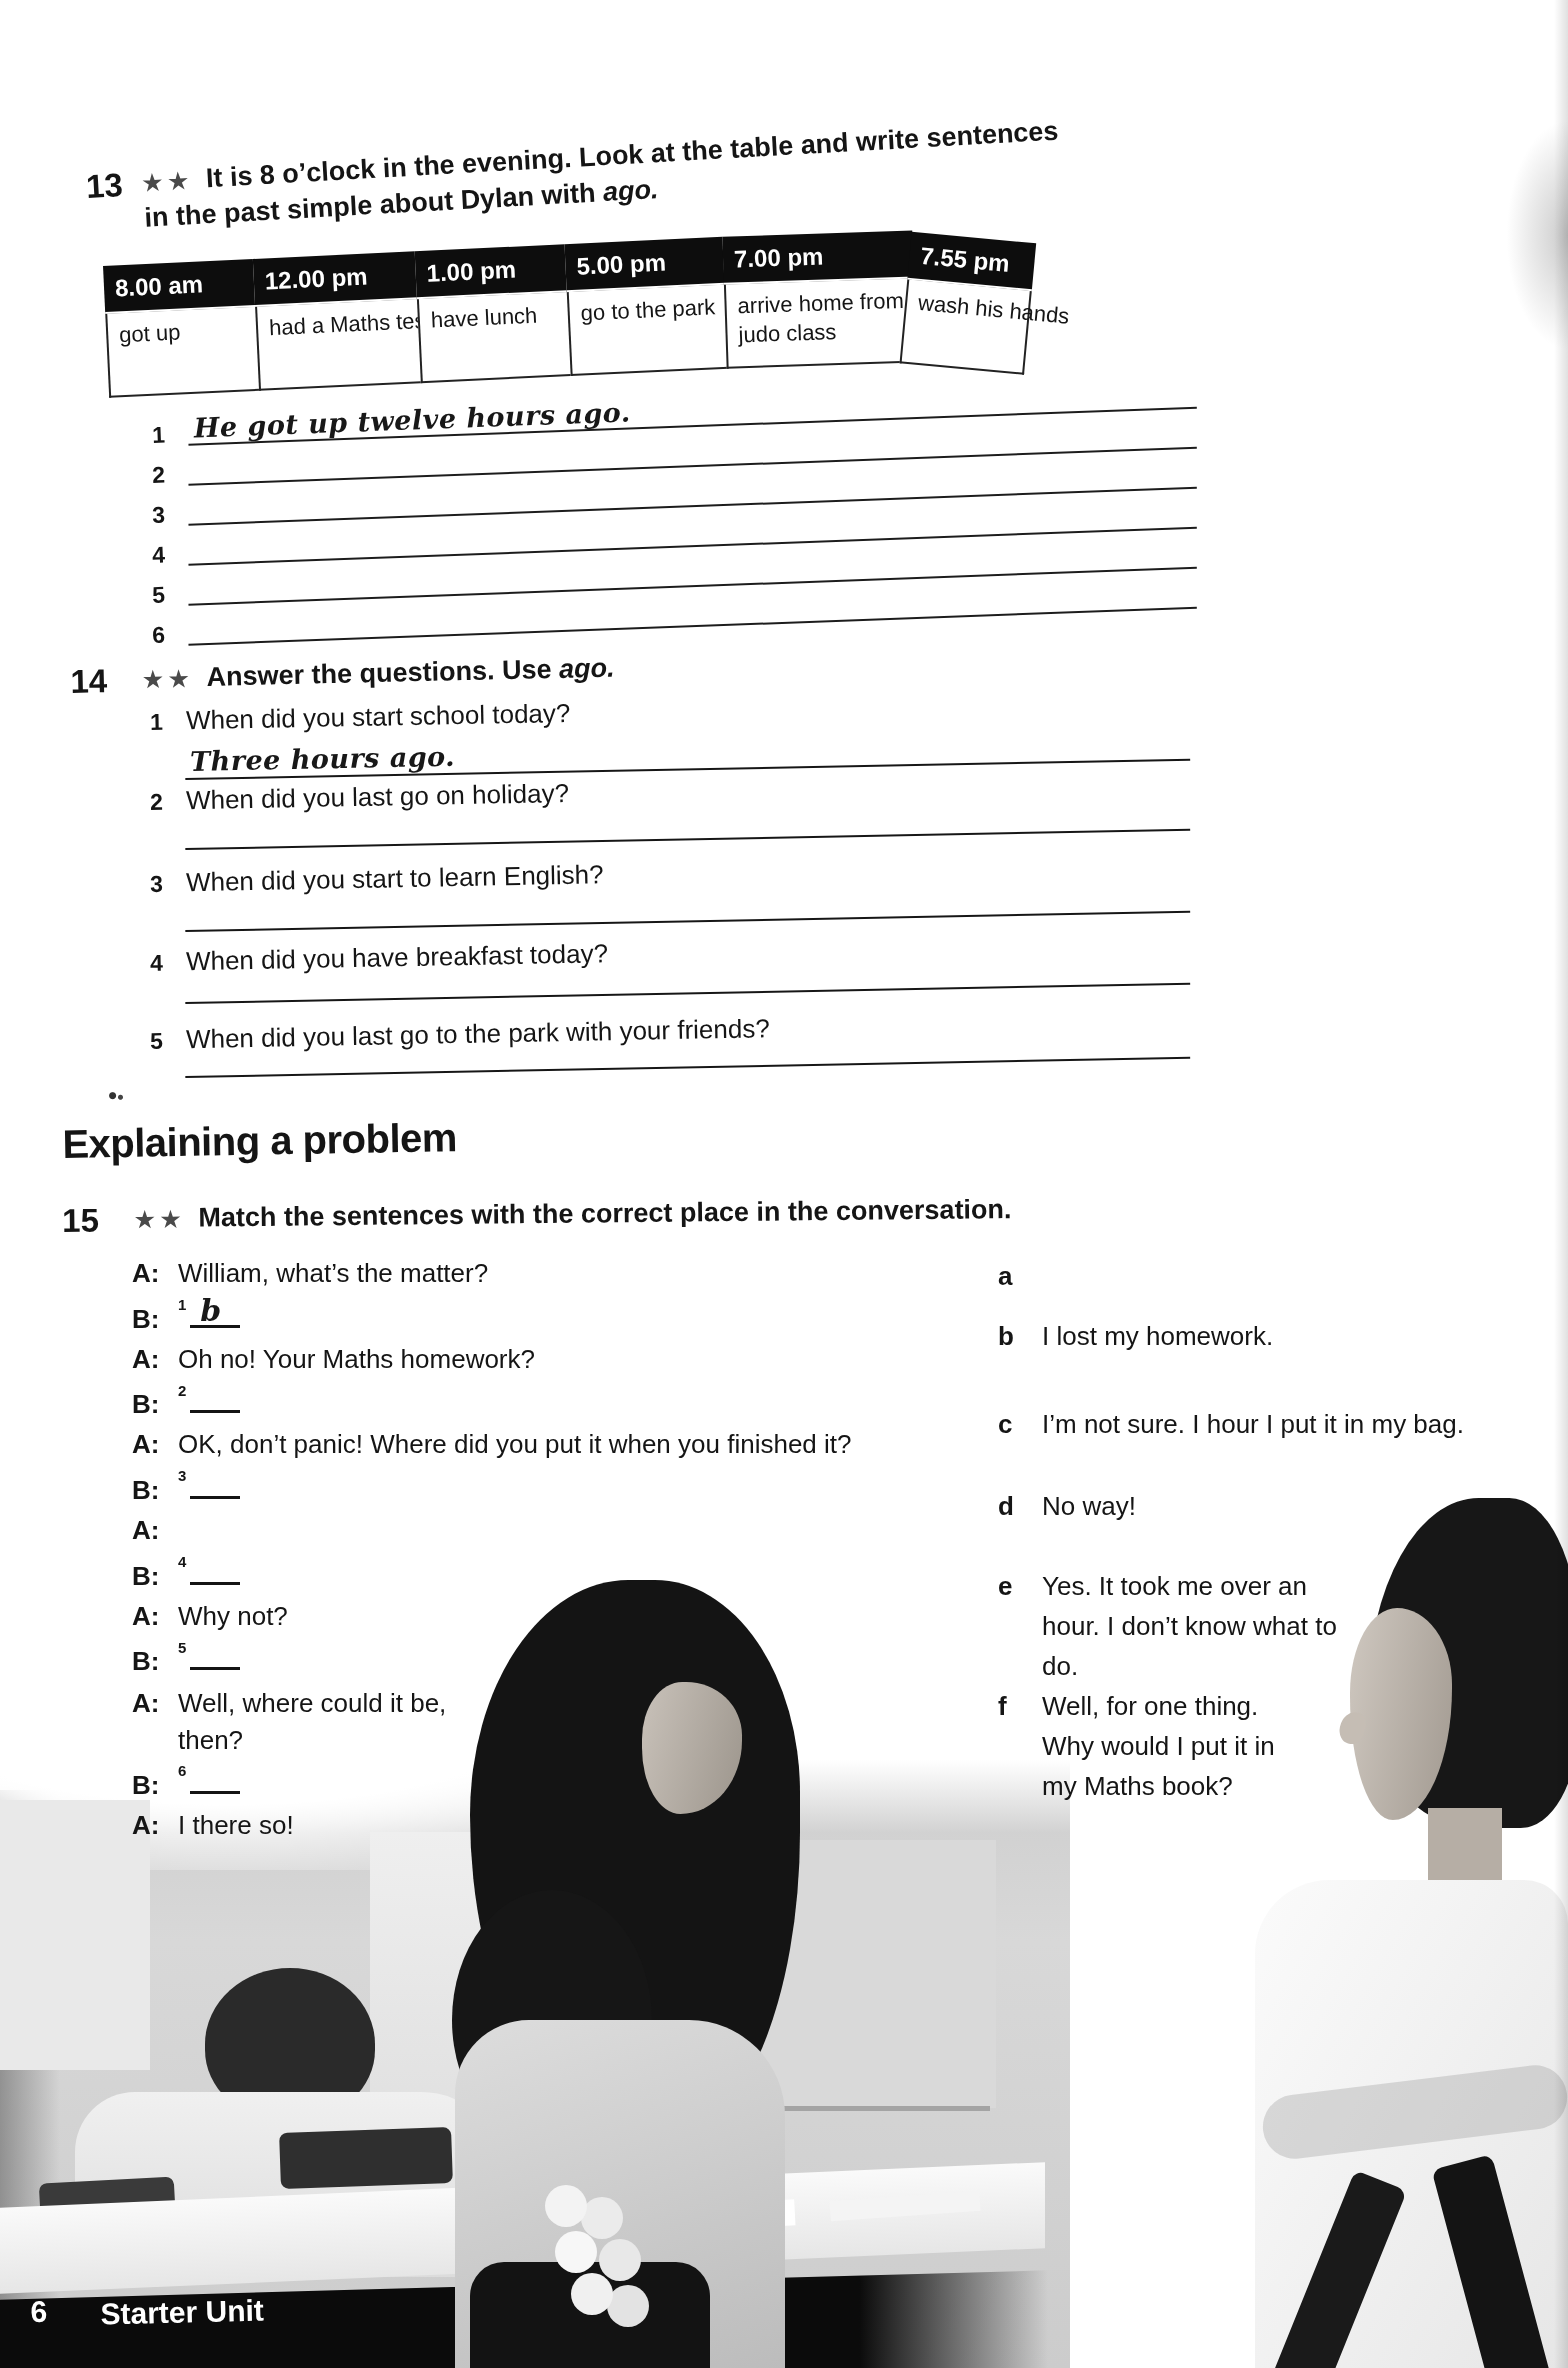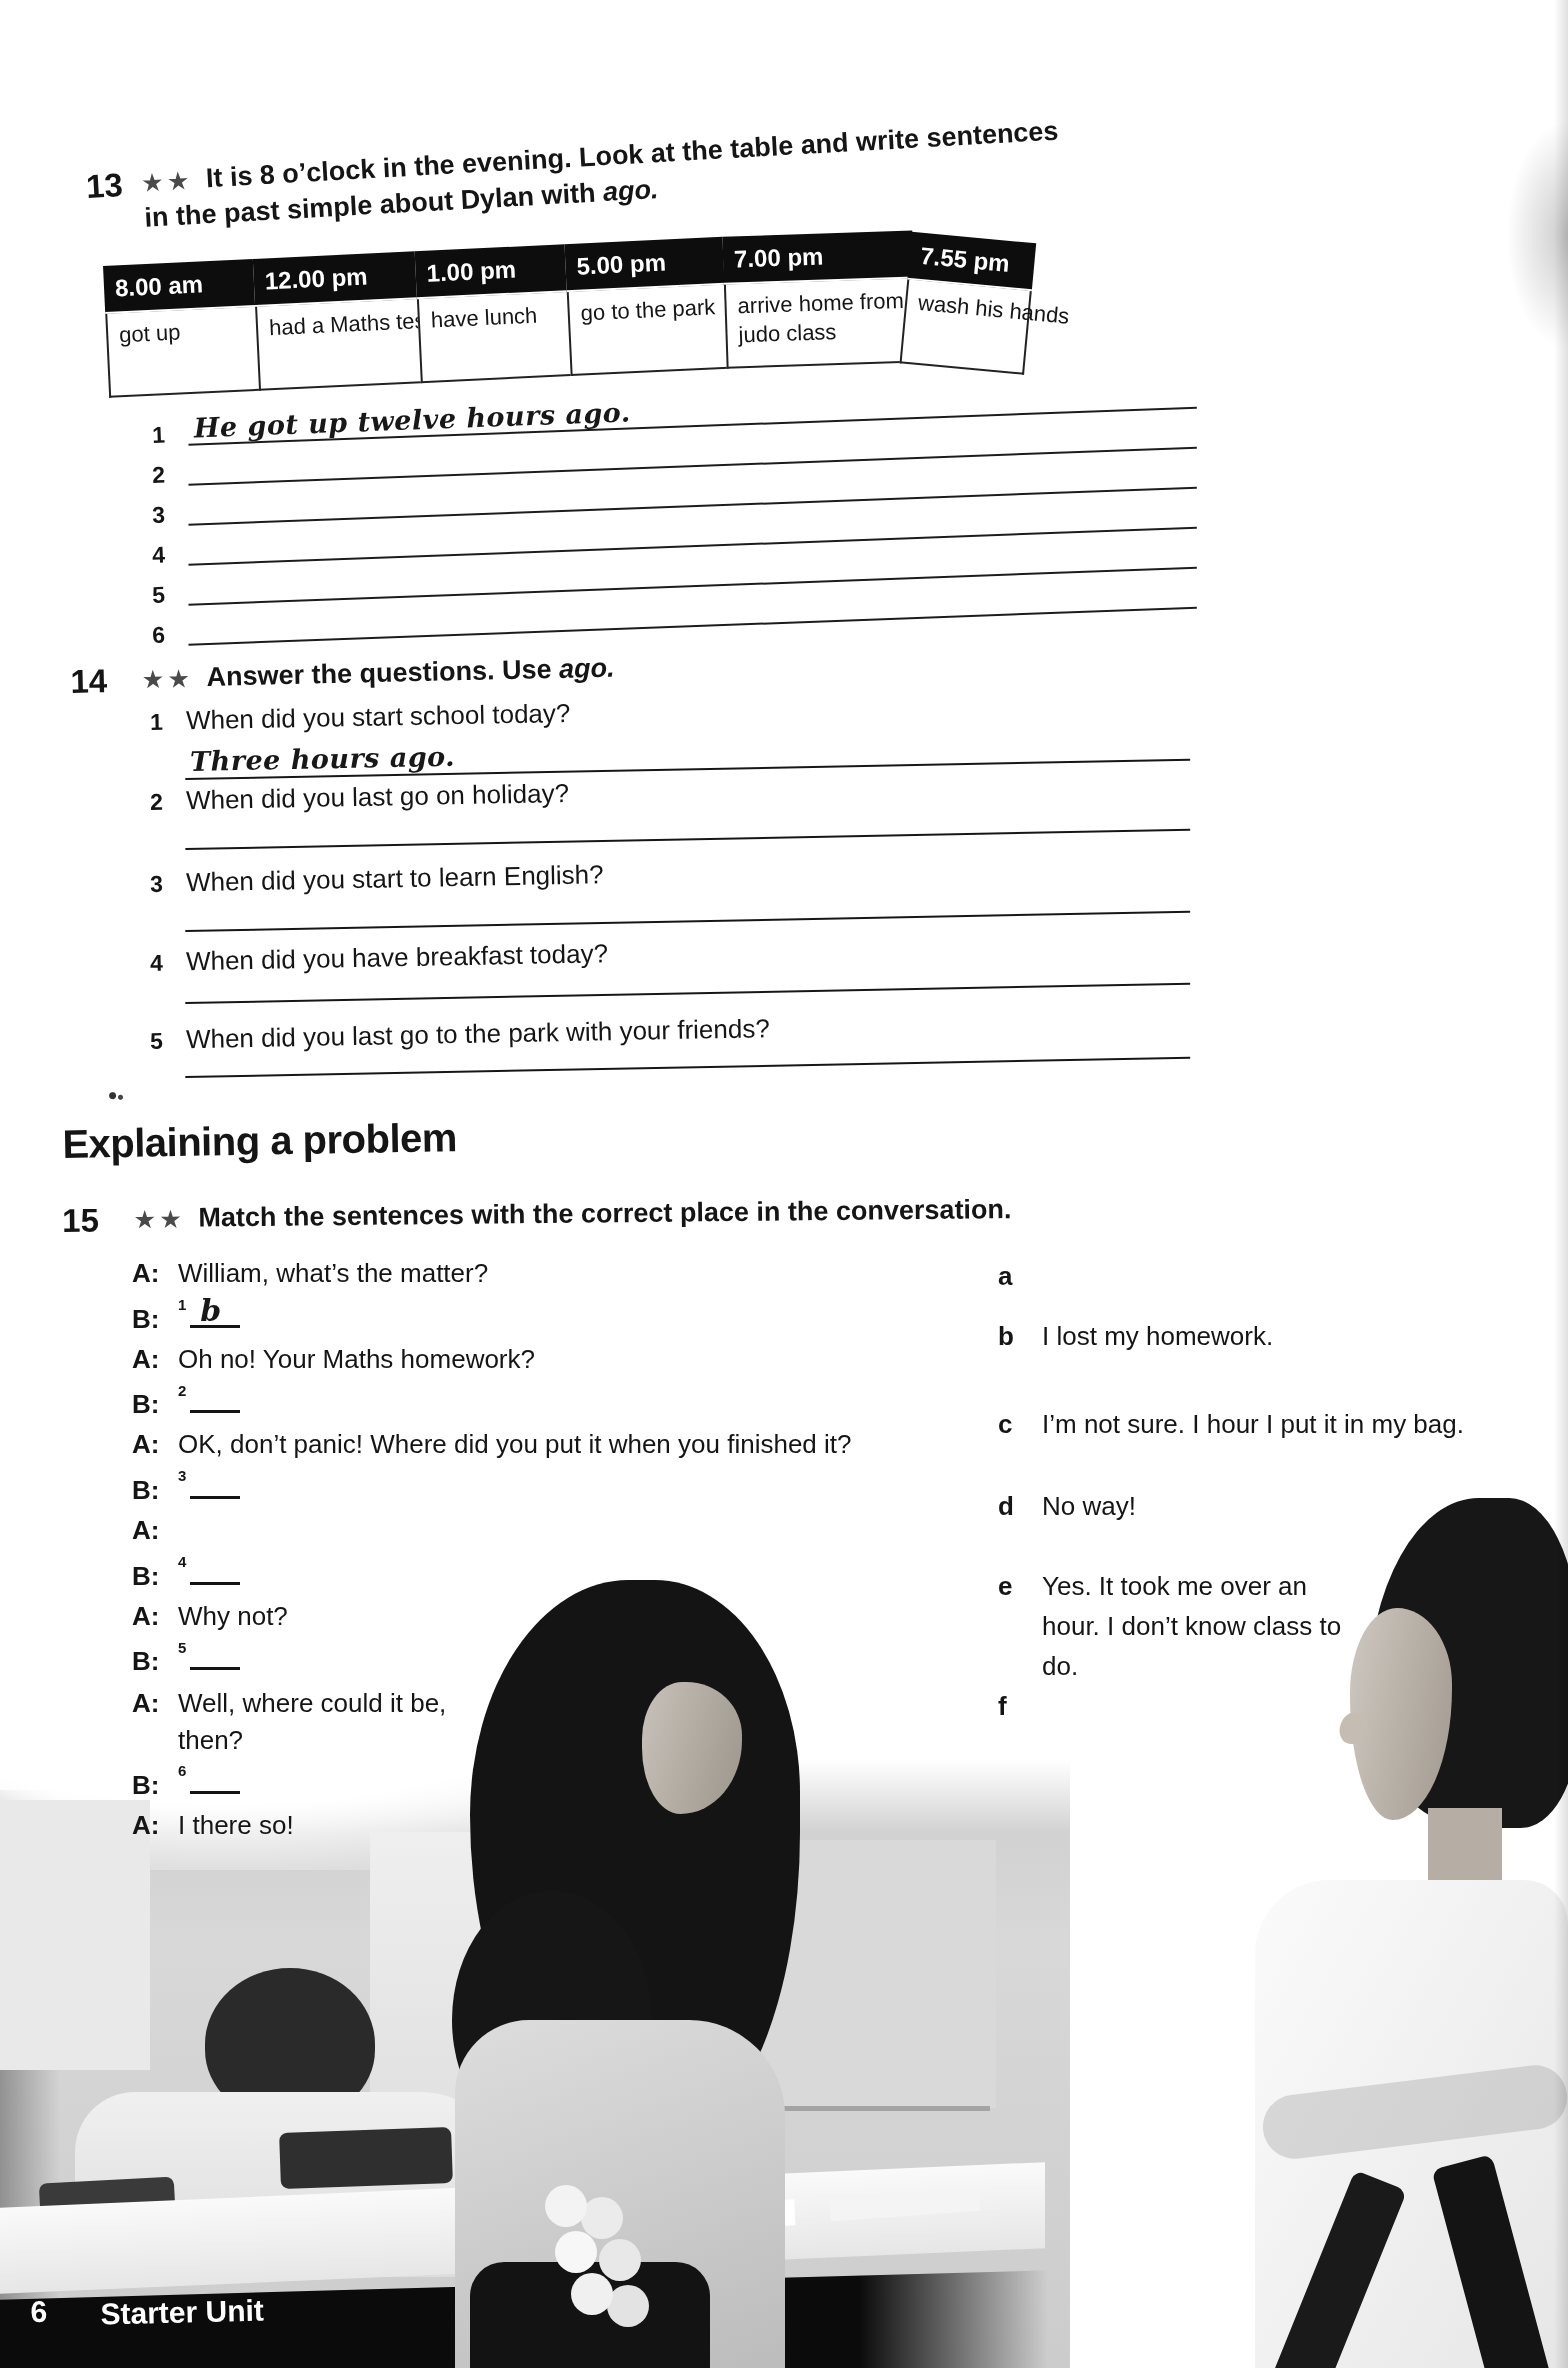--- a/index.html
+++ b/index.html
@@ -353,24 +353,25 @@
     <div class="opt-row opt-c">
       <span class="opt-letter">c</span>
       <span class="opt-text">I’m not sure. I hour I put it in my bag.</span>
     </div>
     <div class="opt-row opt-d">
       <span class="opt-letter">d</span>
       <span class="opt-text">No way!</span>
     </div>
     <div class="opt-row opt-e">
       <span class="opt-letter">e</span>
-      <span class="opt-text">Yes. It took me over an hour. I don’t know class to do.</span>
+      <span class="opt-text">Yes. It took me over an hour. I don’t know what to do.</span>
     </div>
     <div class="opt-row opt-f">
       <span class="opt-letter">f</span>
+      <span class="opt-text">Well, for one thing. Why would I put it in my Maths book?</span>
     </div>
   </div>
 
   <div>
     <div class="ph photo-wall"></div>
     <div class="ph photo-wall-edge"></div>
     <div class="ph text-shield"></div>
     <div class="ph window-left"></div>
     <div class="ph whiteboard"></div>
     <div class="ph board-right"></div>

